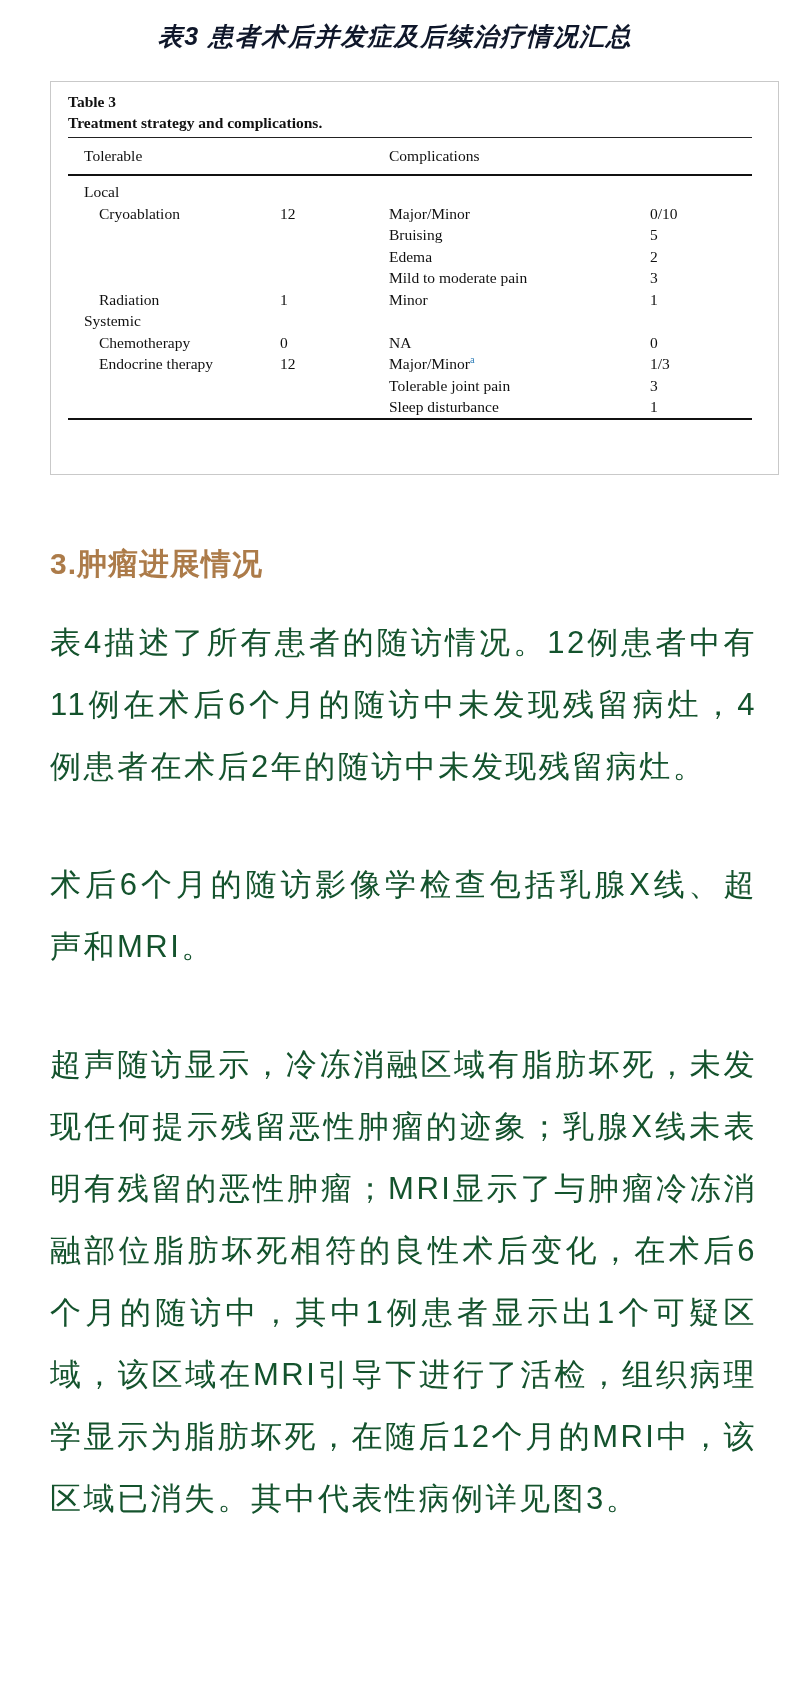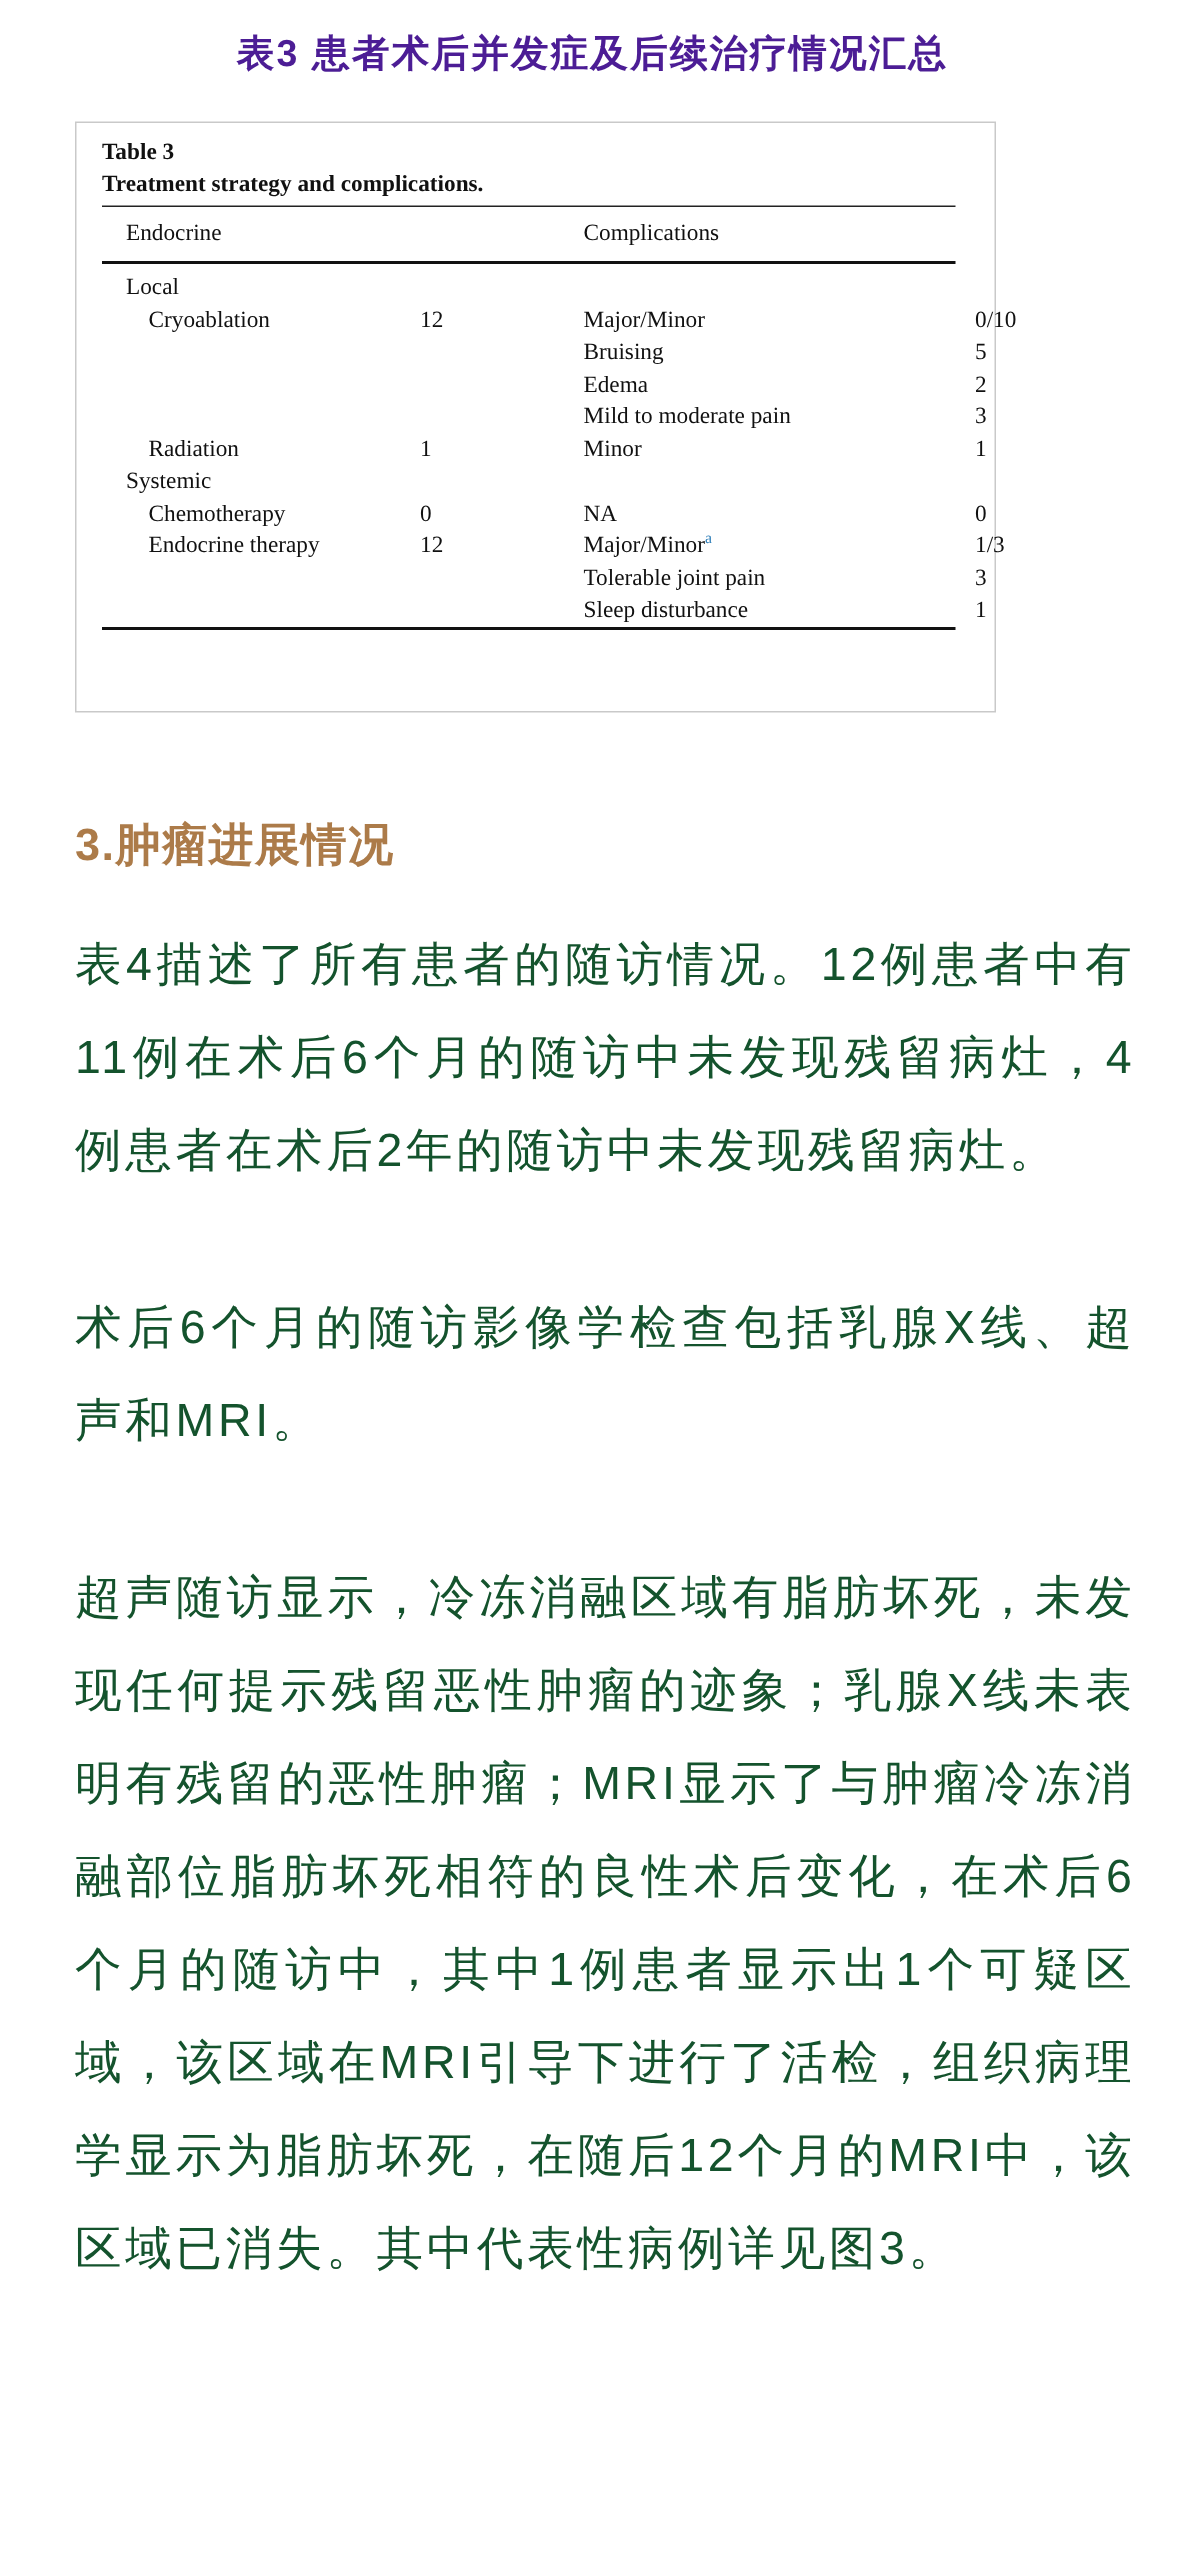--- a/index.html
+++ b/index.html
@@ -8,29 +8,30 @@
     width:800px; height:1702px; overflow:hidden;
     background:#ffffff;
     font-family:"Liberation Sans","DejaVu Sans",sans-serif;
   }
 
   
   .doc-title {
     margin:20px 60px 0 50px;
     text-align:center;
     font-size:25px; font-weight:bold;
-    color:#4c1d95;
+    color:#0f172a;
     letter-spacing:1.5px;
     line-height:32px;
+    font-style:italic;
   }
 
   
   .figure-box {
     margin:29px 0 0 50px;
-    width:614px; height:394px;
+    width:729px; height:394px;
     border:1px solid #C9C9C9;
     background:#fff;
     padding:9px 26px 0 17px;
     font-family:"Liberation Serif","DejaVu Serif",serif;
     color:#111111;
   }
   .fig-cap-label { font-size:15.5px; font-weight:bold; line-height:21px; }
   .fig-cap-text  { font-size:15.5px; line-height:21px;font-weight:bold; }
   .rule-thin  { border-top:1.5px solid #222; margin-top:4px; }
   .rule-thick { border-top:2.5px solid #111; }
@@ -78,21 +79,21 @@
 </head>
 <body>
 
 <div class="doc-title">表3 患者术后并发症及后续治疗情况汇总</div>
 
 <div class="figure-box">
   <div class="fig-cap-label">Table 3</div>
   <div class="fig-cap-text">Treatment strategy and complications.</div>
   <div class="rule-thin"></div>
   <div class="thead">
-    <span class="h1">Endocrine</span>
+    <span class="h1">Tolerable</span>
     <span class="h2">Complications</span>
   </div>
   <div class="rule-thick"></div>
 
   <div class="tbody">
     <div class="trow">
       <span class="c1">Local</span>
       <span class="c2"></span>
       <span class="c3"><span></span><sup></sup></span>
       <span class="c4"></span>

